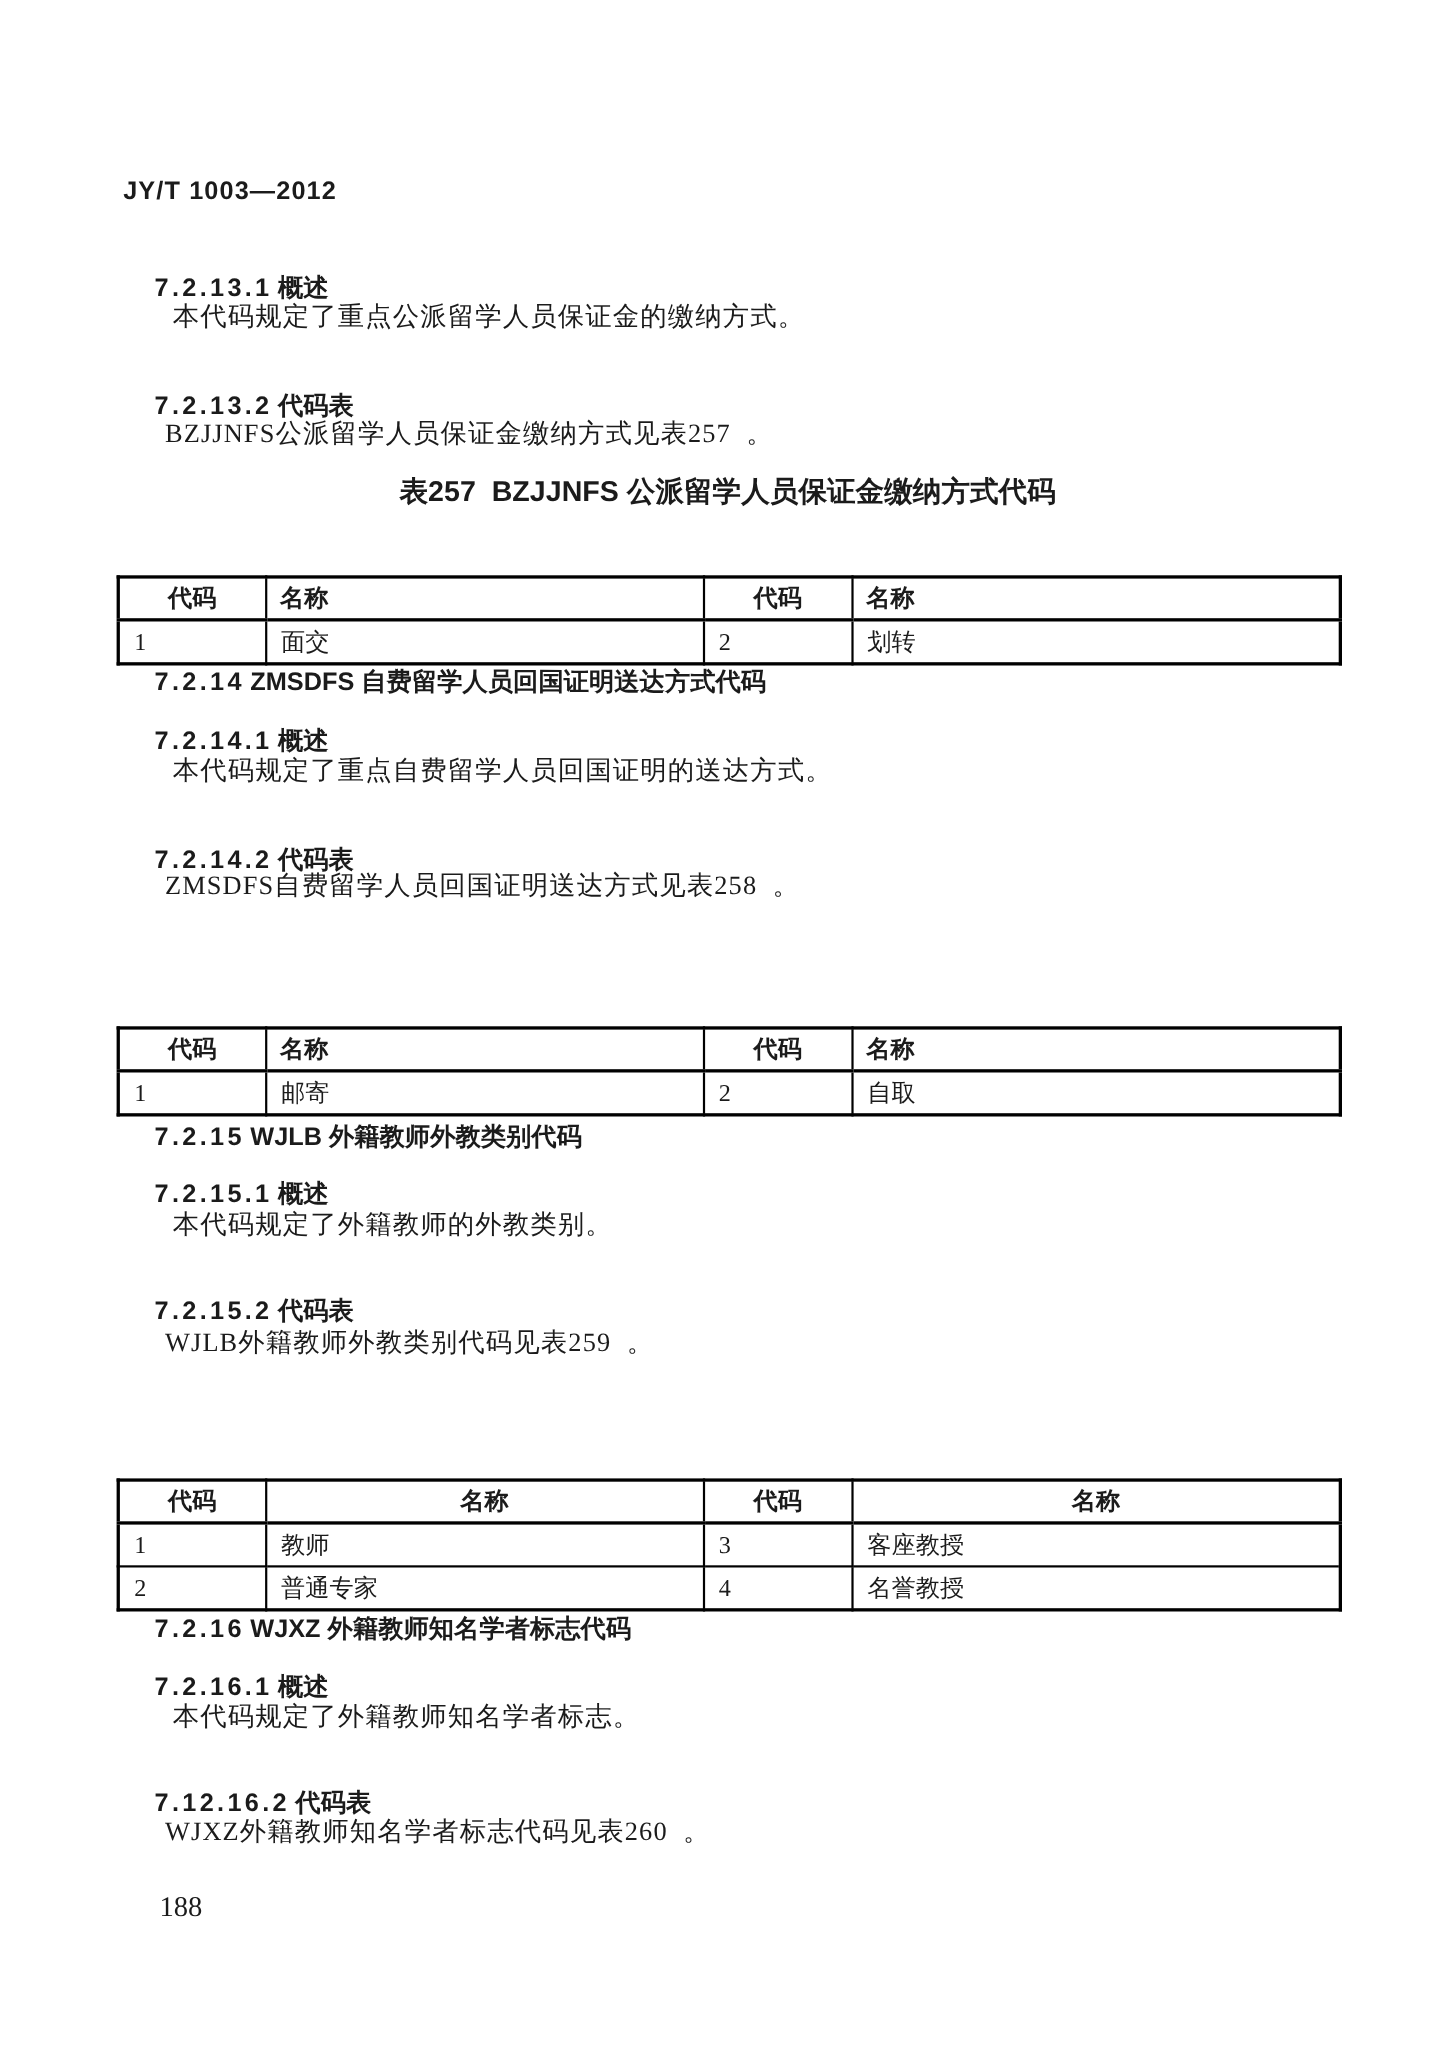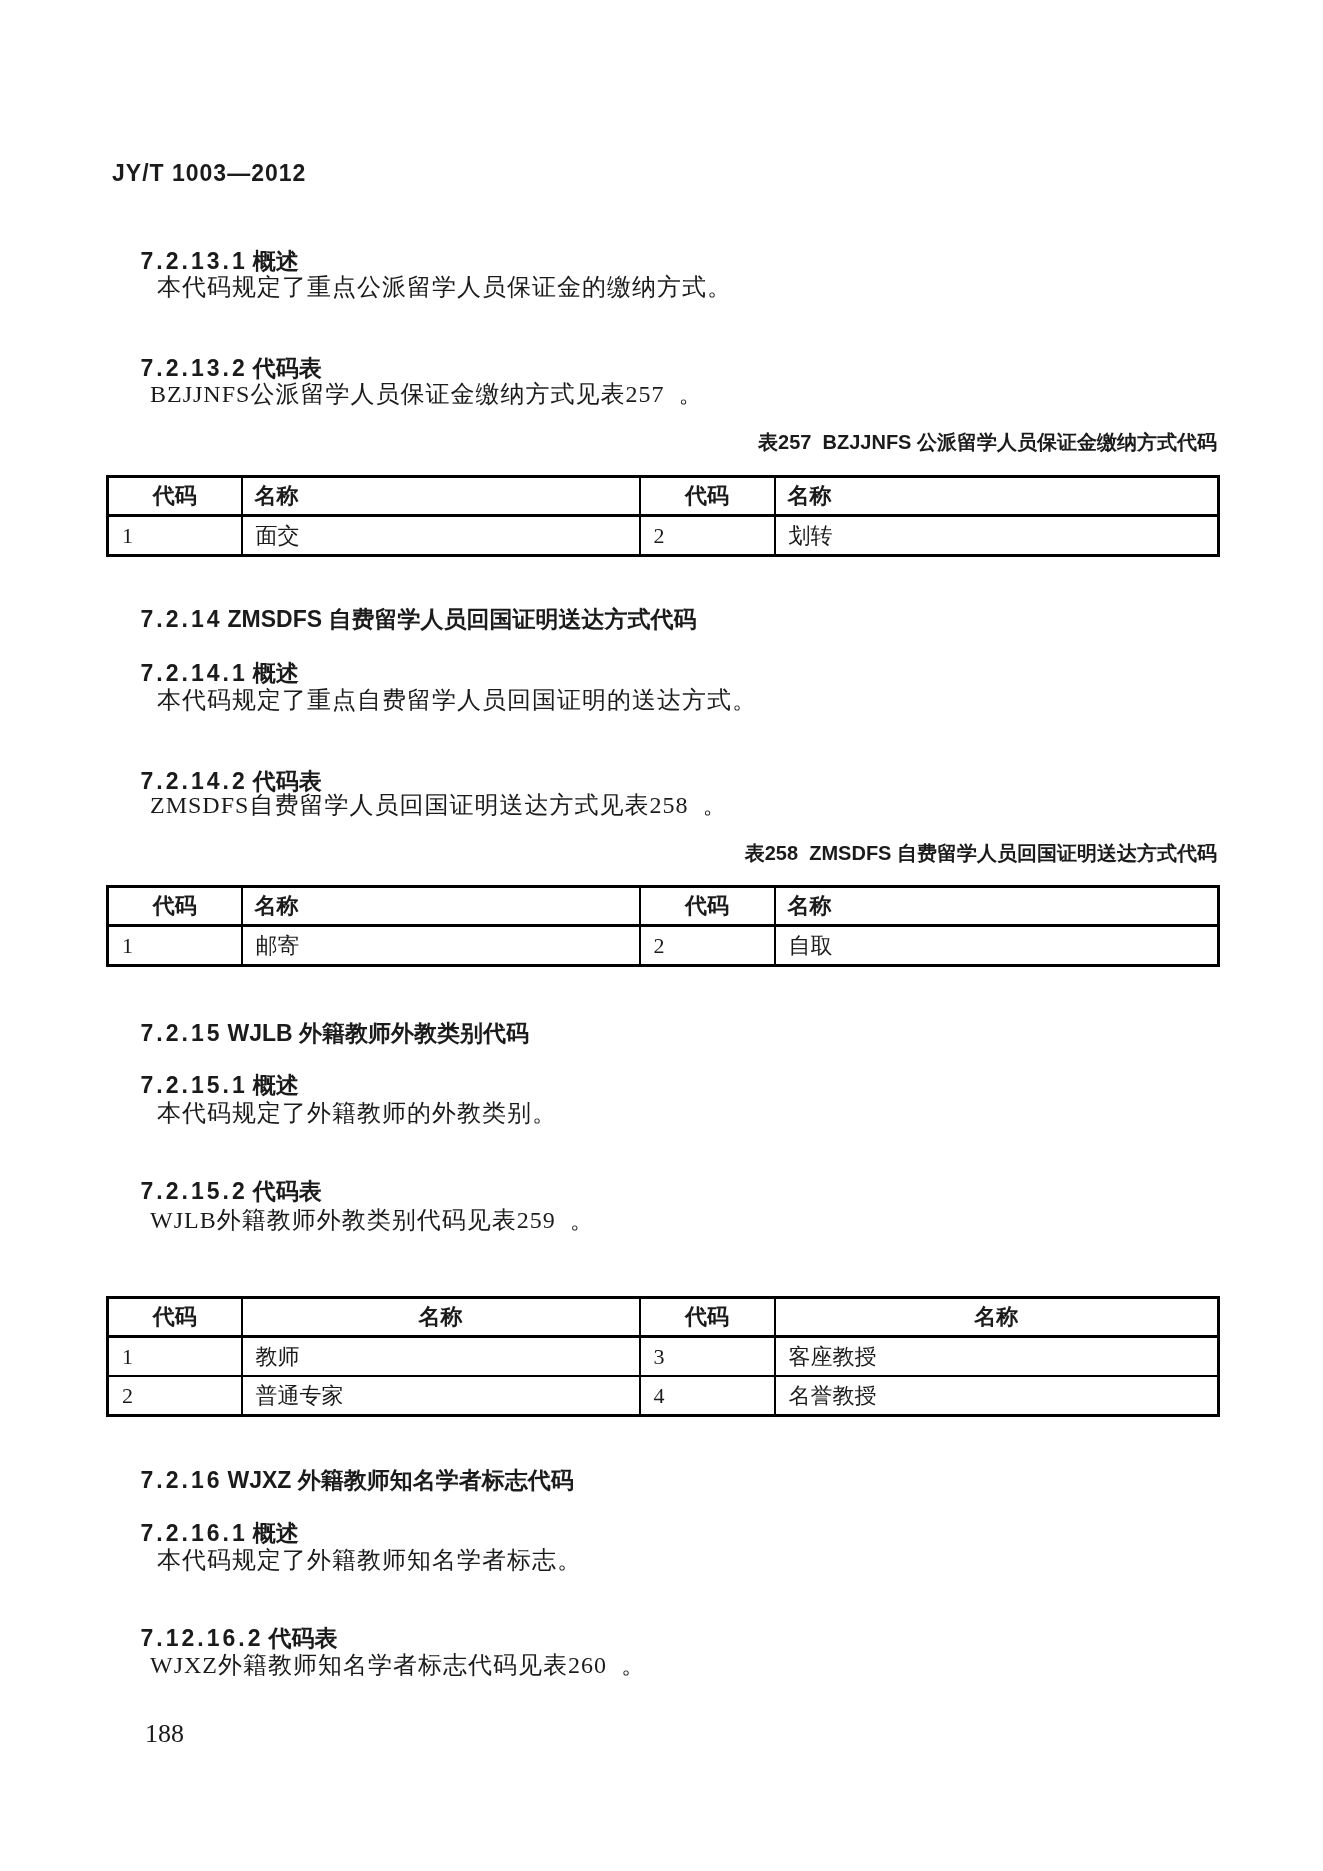--- a/index.html
+++ b/index.html
@@ -28,33 +28,34 @@
     letter-spacing:3px;
     margin-right:5px;
   }
   .para{
     font-size:24px;
     letter-spacing:1px;
   }
   .table-title{
     left:106px;
     width:1111px;
-    text-align:right;
+    text-align:center;
     font-family:"Liberation Sans","DejaVu Sans",sans-serif;
     font-weight:700;
-    font-size:20px;
+    font-size:26px;
   }
   table.code-table{
     position:absolute;
     left:106px;
     width:1111px;
     border-collapse:collapse;
     table-layout:fixed;
     border:3px solid #000;
     background:#fff;
+    margin-top:48px;
   }
   .code-table col.c1{width:134px;}
   .code-table col.c2{width:398px;}
   .code-table col.c3{width:135px;}
   .code-table col.c4{width:444px;}
   .code-table th{
     border:2px solid #000;
     border-bottom:3px solid #000;
     height:36px;
     font-family:"Liberation Sans","DejaVu Sans",sans-serif;
@@ -128,21 +129,20 @@
   </div>
   <div class="abs heading" style="left:115px;top:631px">
     <span class="num">7.2.14.1</span><span>概述</span>
   </div>
   <div class="abs para" style="left:157px;top:684px">本代码规定了重点自费留学人员回国证明的送达方式。</div>
   <div class="abs heading" style="left:115px;top:739px">
     <span class="num">7.2.14.2</span><span>代码表</span>
   </div>
   <div class="abs para" style="left:150px;top:789px">ZMSDFS自费留学人员回国证明送达方式见表258  。</div>
 
-  <div class="abs table-title" style="top:840px">表258  ZMSDFS 自费留学人员回国证明送达方式代码</div>
   <table class="code-table" style="top:885px">
     <colgroup>
         <col class="c1">
         <col class="c2">
         <col class="c3">
         <col class="c4">
       </colgroup>
     <thead>
       <tr>
         <th>代码</th>

